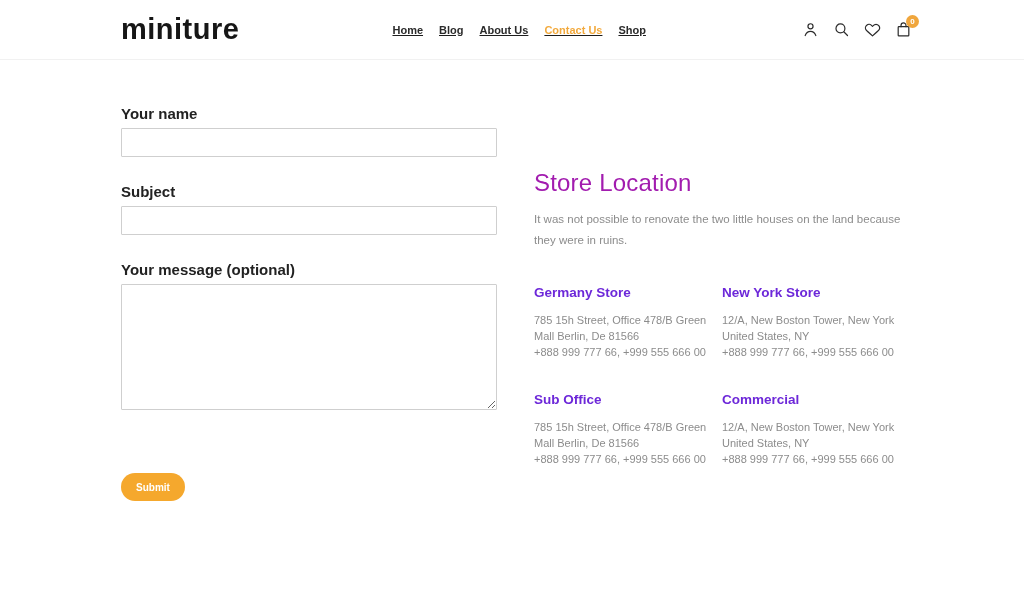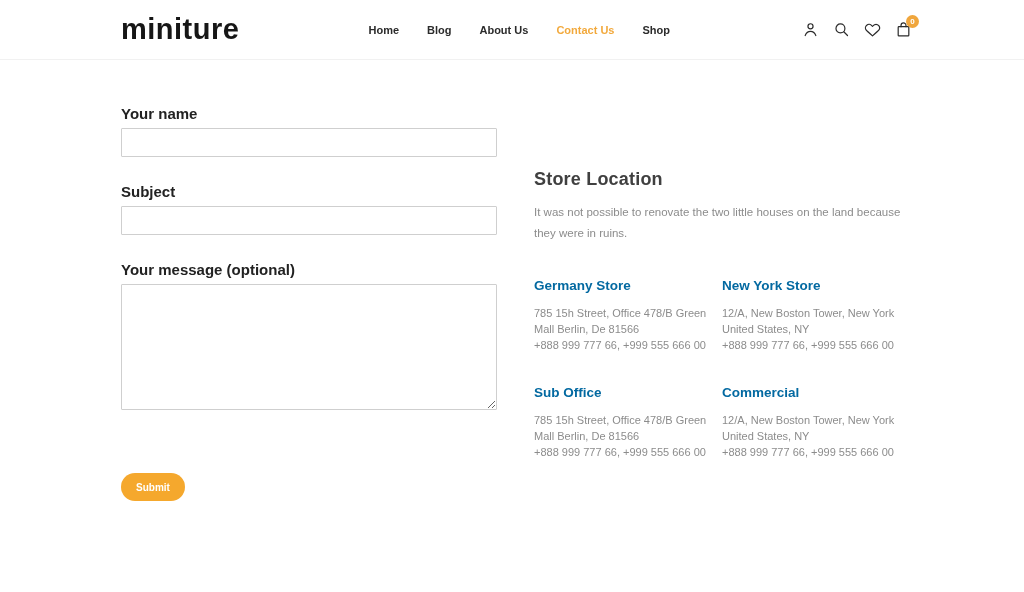--- a/index.html
+++ b/index.html
@@ -25,21 +25,22 @@
     letter-spacing: 0.5px;
     color: #161616;
     cursor: pointer;
     white-space: nowrap;
   }
   .nav {
     flex: 1;
     display: flex;
     justify-content: center;
     align-items: center;
-    gap: 28px;
+    gap: 16px;
+    text-decoration: underline;
   }
   .nav a {
     font-size: 11px;
     font-weight: 700;
     color: #2b2b2b;
     text-decoration: none;
     cursor: pointer;
     white-space: nowrap;
   }
   .nav a.active { color: #f2a93c; }
@@ -126,42 +127,42 @@
     border: none;
     border-radius: 14px;
     font-size: 10px;
     font-weight: 600;
     font-family: "Liberation Sans", sans-serif;
     cursor: pointer;
   }
 
   
   .store-title {
-    font-size: 18px;
-    font-weight: 700;
-    color: #404040;
+    font-size: 24px;
+    font-weight: 400;
+    color: #a21caf;
     letter-spacing: 0.2px;
   }
   .store-desc {
     margin-top: 12px;
     font-size: 11.5px;
     line-height: 21px;
     color: #8c8c8c;
     max-width: 382px;
   }
   .stores-grid {
     margin-top: 34px;
     display: grid;
     grid-template-columns: 188px 188px;
     row-gap: 32px;
   }
   .store-name {
     font-size: 13.5px;
     font-weight: 700;
-    color: #0369a1;
+    color: #6d28d9;
   }
   .store-lines { margin-top: 12px; }
   .store-line {
     font-size: 11px;
     line-height: 16px;
     color: #8c8c8c;
     white-space: nowrap;
   }
 </style>
 </head>

